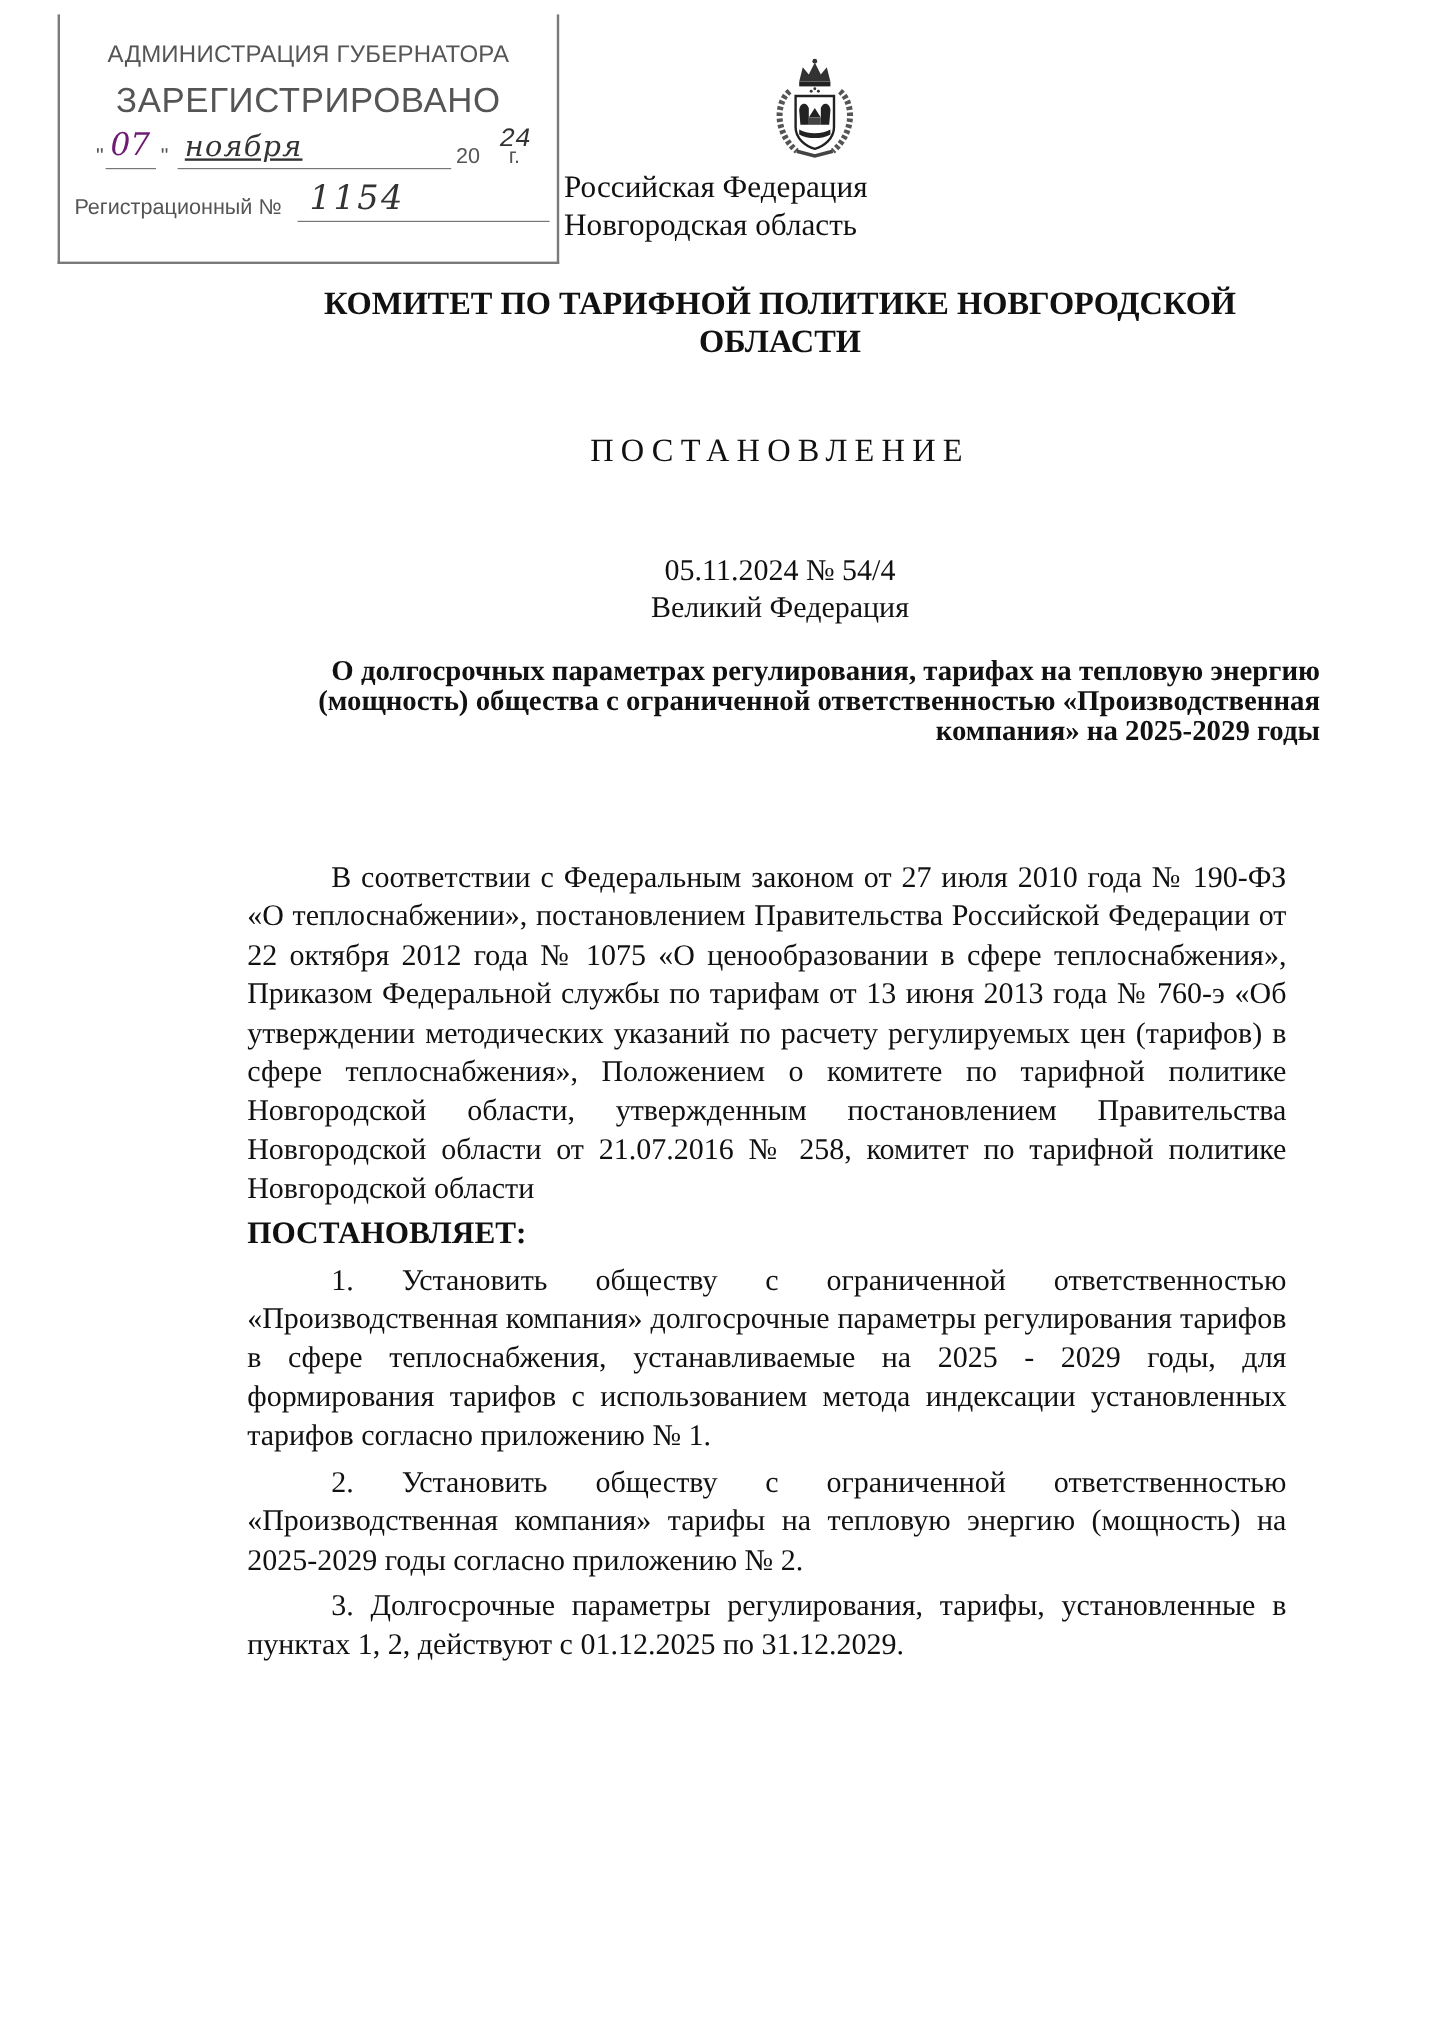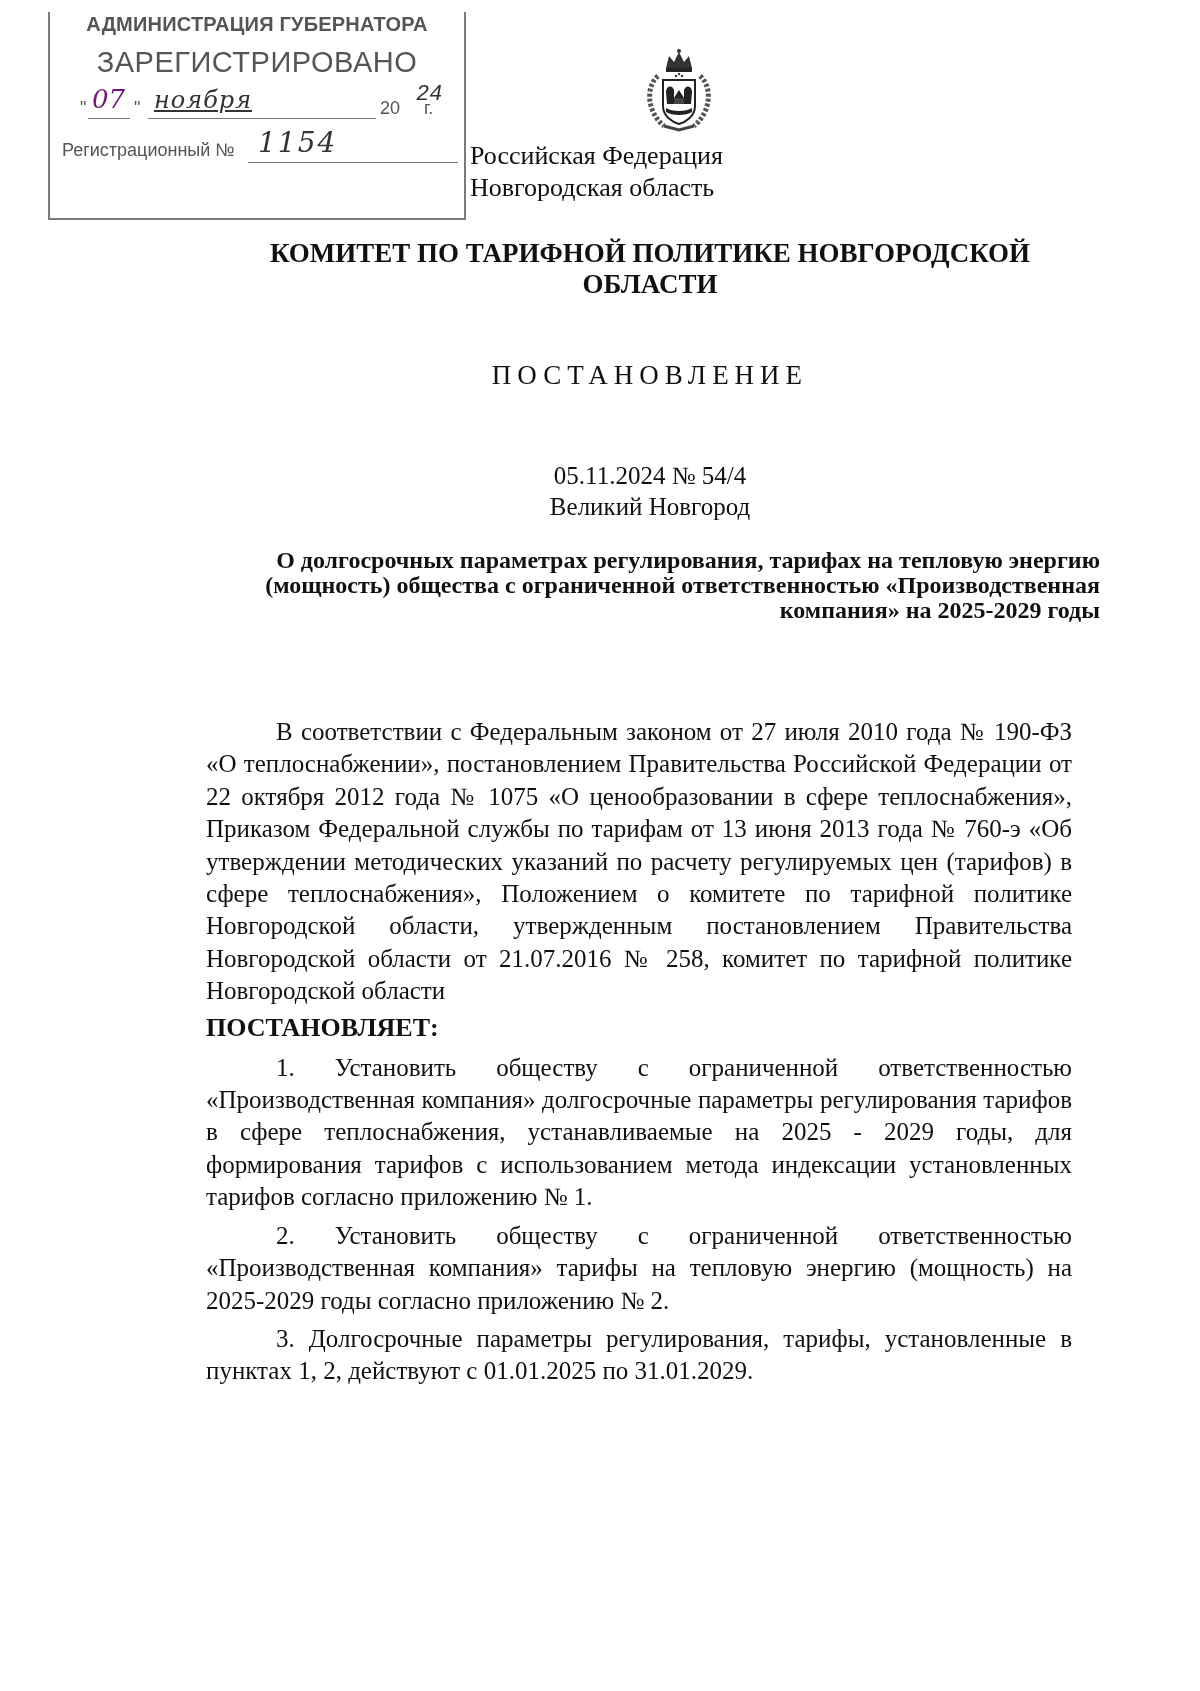--- a/index.html
+++ b/index.html
@@ -28,21 +28,21 @@
       box-sizing: border-box;
       font-family: "Liberation Sans", sans-serif;
       color: #555555;
     }
     .stamp .s-line1, .stamp .s-line2 {
       text-align: center;
       font-size: 20px;
       line-height: 24px;
       letter-spacing: 0.2px;
     }
-    .stamp .s-line1 { margin-top: 0; font-weight: bold; }
+    .stamp .s-line1 { margin-top: 22px; }
     .stamp .s-reg {
       text-align: center;
       font-size: 29px;
       line-height: 36px;
       margin-top: 8px;
       letter-spacing: 0.5px;
     }
     .stamp .s-date {
       position: relative;
       height: 40px;
@@ -219,24 +219,24 @@
   <div>Российская Федерация</div>
   <div>Новгородская область</div>
 </div>
 
 <div class="committee">КОМИТЕТ ПО ТАРИФНОЙ ПОЛИТИКЕ НОВГОРОДСКОЙ ОБЛАСТИ</div>
 
 <div class="decree-title">ПОСТАНОВЛЕНИЕ</div>
 
 <div class="decree-date">
   <div>05.11.2024 № 54/4</div>
-  <div>Великий Новгород</div>
+  <div>Великий Федерация</div>
 </div>
 
 <div class="subject">О долгосрочных параметрах регулирования, тарифах на тепловую энергию (мощность) общества с ограниченной ответственностью «Производственная компания» на 2025-2029 годы</div>
 
 <div class="body-text">
   <p>В соответствии с Федеральным законом от 27 июля 2010 года № 190-ФЗ «О теплоснабжении», постановлением Правительства Российской Федерации от 22 октября 2012 года № 1075 «О ценообразовании в сфере теплоснабжения», Приказом Федеральной службы по тарифам от 13 июня 2013 года № 760-э «Об утверждении методических указаний по расчету регулируемых цен (тарифов) в сфере теплоснабжения», Положением о комитете по тарифной политике Новгородской области, утвержденным постановлением Правительства Новгородской области от 21.07.2016 № 258, комитет по тарифной политике Новгородской области</p>
   <div class="decrees">ПОСТАНОВЛЯЕТ:</div>
   <p class="item">1. Установить обществу с ограниченной ответственностью «Производственная компания» долгосрочные параметры регулирования тарифов в сфере теплоснабжения, устанавливаемые на 2025 - 2029 годы, для формирования тарифов с использованием метода индексации установленных тарифов согласно приложению № 1.</p>
   <p class="item">2. Установить обществу с ограниченной ответственностью «Производственная компания» тарифы на тепловую энергию (мощность) на 2025-2029 годы согласно приложению № 2.</p>
-  <p class="item">3. Долгосрочные параметры регулирования, тарифы, установленные в пунктах 1, 2, действуют с 01.01.2025 по 31.01.2029.</p>
+  <p class="item">3. Долгосрочные параметры регулирования, тарифы, установленные в пунктах 1, 2, действуют с 01.12.2025 по 31.12.2029.</p>
 </div>
 
 </body></html>

